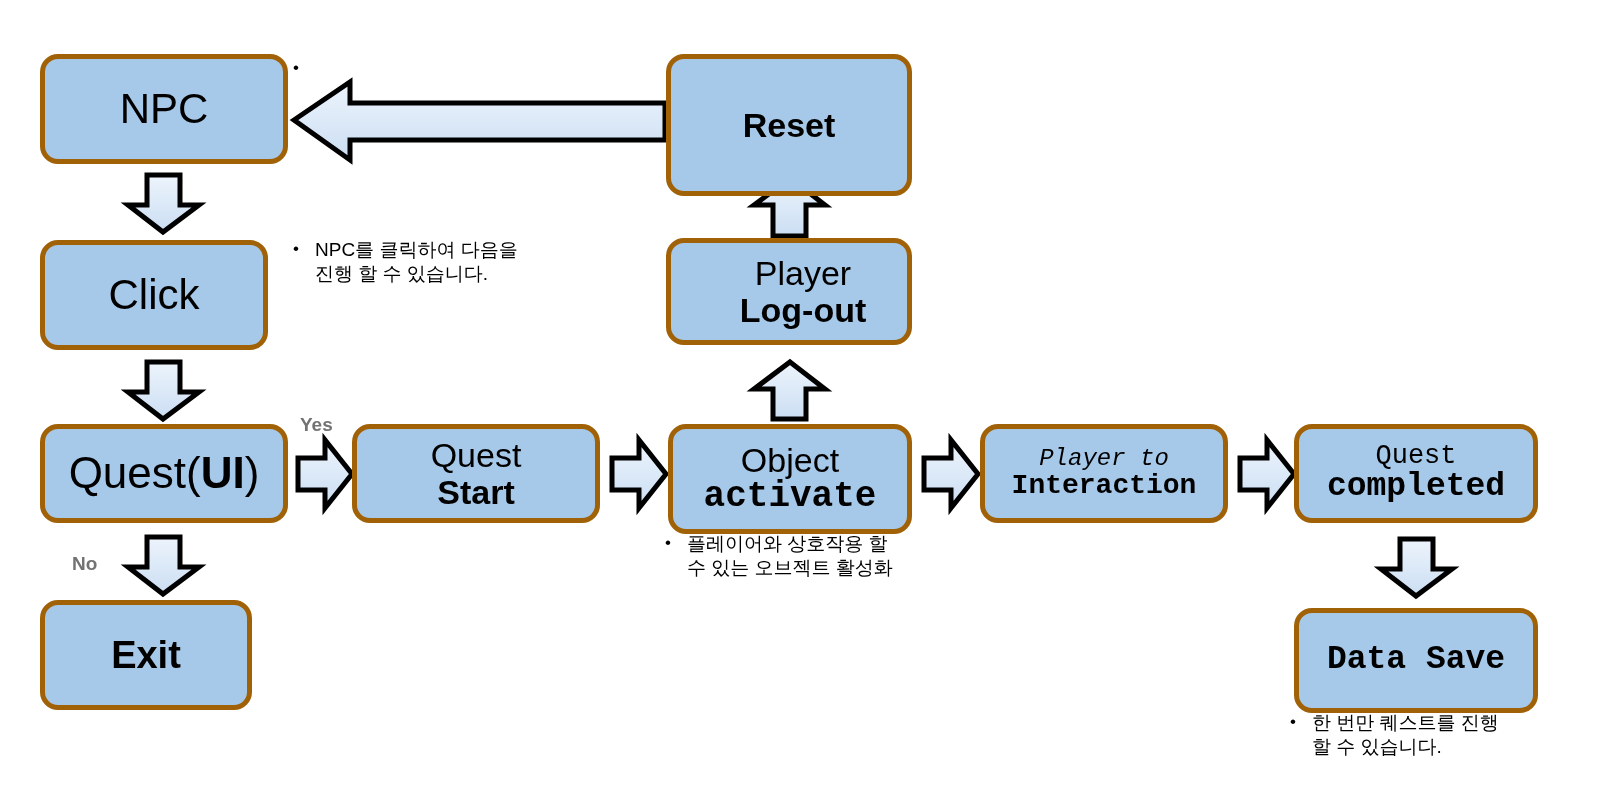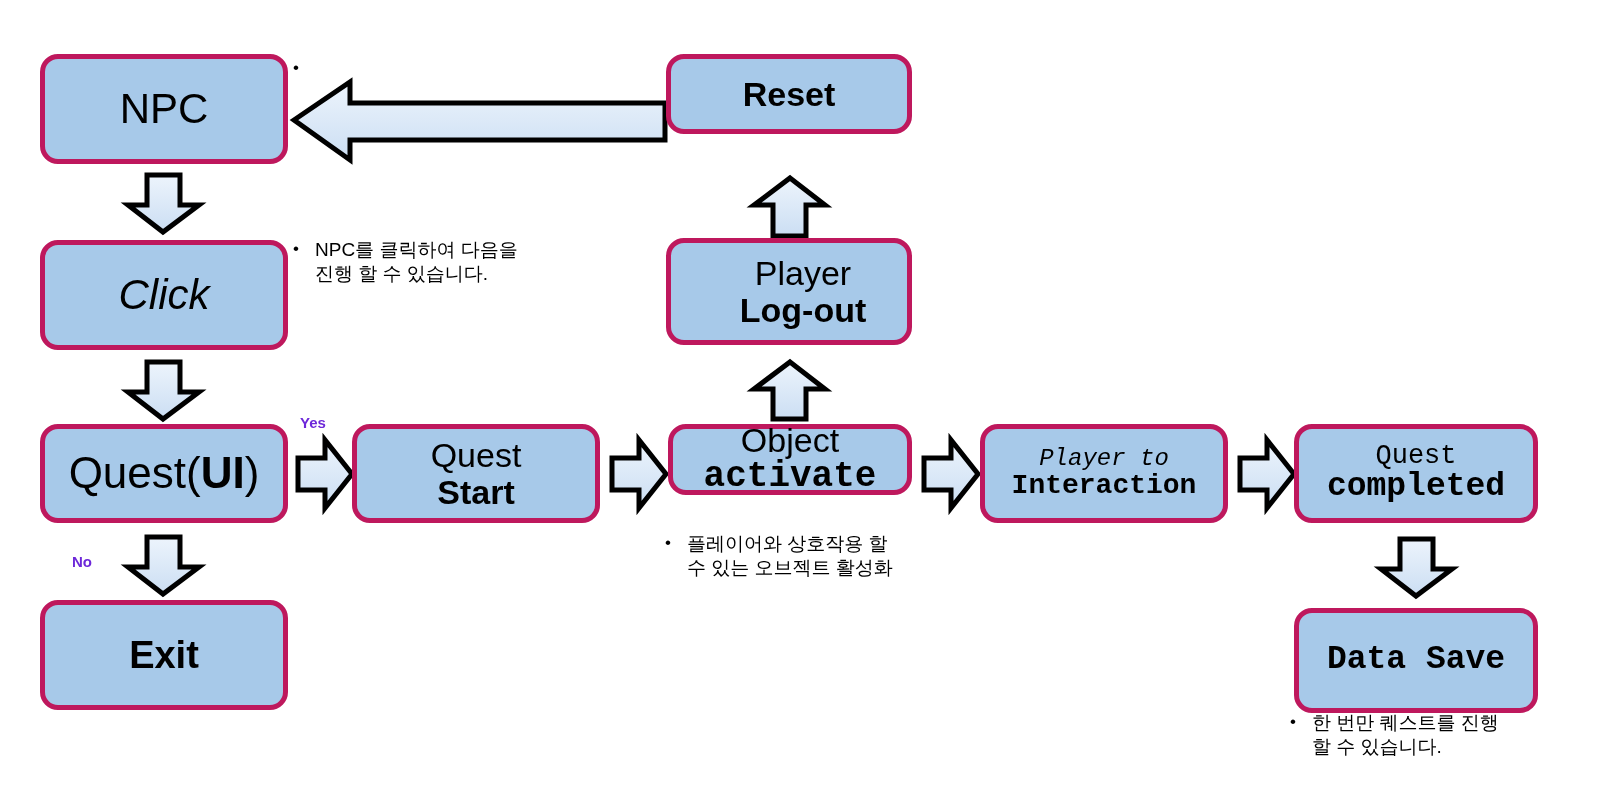--- a/index.html
+++ b/index.html
@@ -18,21 +18,21 @@
     position: absolute;
     left: 0; top: 0;
     width: 1598px;
     height: 810px;
   }
   
   .box {
     position: absolute;
     box-sizing: border-box;
     background: #a7c9e9;
-    border: 5px solid #be185d;
+    border: 5px solid #a16207;
     border-radius: 18px;
     display: flex;
     flex-direction: column;
     align-items: center;
     justify-content: center;
     color: #000000;
     line-height: 1.06;
     text-align: center;
     user-select: none;
   }
@@ -63,22 +63,22 @@
   .note .txt {
     flex: 1 1 auto;
     white-space: pre-line;
   }
 
   
   .edge-label {
     position: absolute;
     font-family: "Liberation Sans", sans-serif;
     font-weight: bold;
-    font-size: 15px;
-    color: #6d28d9;
+    font-size: 19px;
+    color: #737373;
     user-select: none;
   }
 
   
   .arrow-layer {
     position: absolute;
     left: 0; top: 0;
     width: 1598px;
     height: 810px;
     pointer-events: none;
@@ -122,38 +122,38 @@
 
     <polygon points="790,178 825,205 806,205 806,236 773,236 773,205 754,205" fill="url(#agrad-v)" stroke="#000" stroke-width="5" stroke-linejoin="miter"></polygon>
 
     <polygon points="294,120 350,82 350,103 665,103 665,140 350,140 350,160" fill="url(#agrad-h)" stroke="#000" stroke-width="5" stroke-linejoin="miter"></polygon>
   </svg>
 
   <div class="box" style="left:40px; top:54px; width:248px; height:110px;">
     <span class="l1 f-sans reg" style="font-size:42px;">NPC</span>
   </div>
 
-  <div class="box" style="left:40px; top:240px; width:248px; height:110px;font-style:italic;">
+  <div class="box" style="left:40px; top:240px; width:228px; height:110px;">
     <span class="l1 f-sans reg" style="font-size:42px;">Click</span>
   </div>
 
   <div class="box" style="left:40px; top:424px; width:248px; height:99px;">
     <span class="l1 f-sans" style="font-size:44px;"><span class="reg">Quest(</span><span class="bold">UI</span><span class="reg">)</span></span>
   </div>
 
-  <div class="box" style="left:40px; top:600px; width:248px; height:110px;">
+  <div class="box" style="left:40px; top:600px; width:212px; height:110px;">
     <span class="l1 f-sans bold" style="font-size:38px;">Exit</span>
   </div>
 
   <div class="box" style="left:352px; top:424px; width:248px; height:99px;">
     <span class="l1 f-sans reg" style="font-size:34px;">Quest</span>
     <span class="l2 f-sans bold" style="font-size:34px;">Start</span>
   </div>
 
-  <div class="box" style="left:668px; top:424px; width:244px; height:71px;">
+  <div class="box" style="left:668px; top:424px; width:244px; height:110px;">
     <span class="l1 f-sans reg" style="font-size:34px;">Object</span>
     <span class="l2 f-mono bold" style="font-size:36px;">activate</span>
   </div>
 
   <div class="box" style="left:980px; top:424px; width:248px; height:99px;">
     <span class="l1 f-mono reg" style="font-size:24px;font-style:italic;">Player to</span>
     <span class="l2 f-mono bold" style="font-size:28px;">Interaction</span>
   </div>
 
   <div class="box" style="left:1294px; top:424px; width:244px; height:99px;">
@@ -163,21 +163,21 @@
 
   <div class="box" style="left:1294px; top:608px; width:244px; height:105px;">
     <span class="l1 f-mono bold" style="font-size:33px;">Data Save</span>
   </div>
 
   <div class="box" style="left:666px; top:238px; width:246px; height:107px;padding-left:28px;">
     <span class="l1 f-sans reg" style="font-size:34px;">Player</span>
     <span class="l2 f-sans bold" style="font-size:34px;">Log-out</span>
   </div>
 
-  <div class="box" style="left:666px; top:54px; width:246px; height:80px;">
+  <div class="box" style="left:666px; top:54px; width:246px; height:142px;">
     <span class="l1 f-sans bold" style="font-size:34px;">Reset</span>
   </div>
 
   <div class="edge-label" style="left:300px; top:414px;">Yes</div>
 
   <div class="edge-label" style="left:72px; top:553px;">No</div>
 
   <div class="note" style="left:293px; top:57px; width:300px; font-size:16px;">
     <span class="dot">•</span>
   </div>

